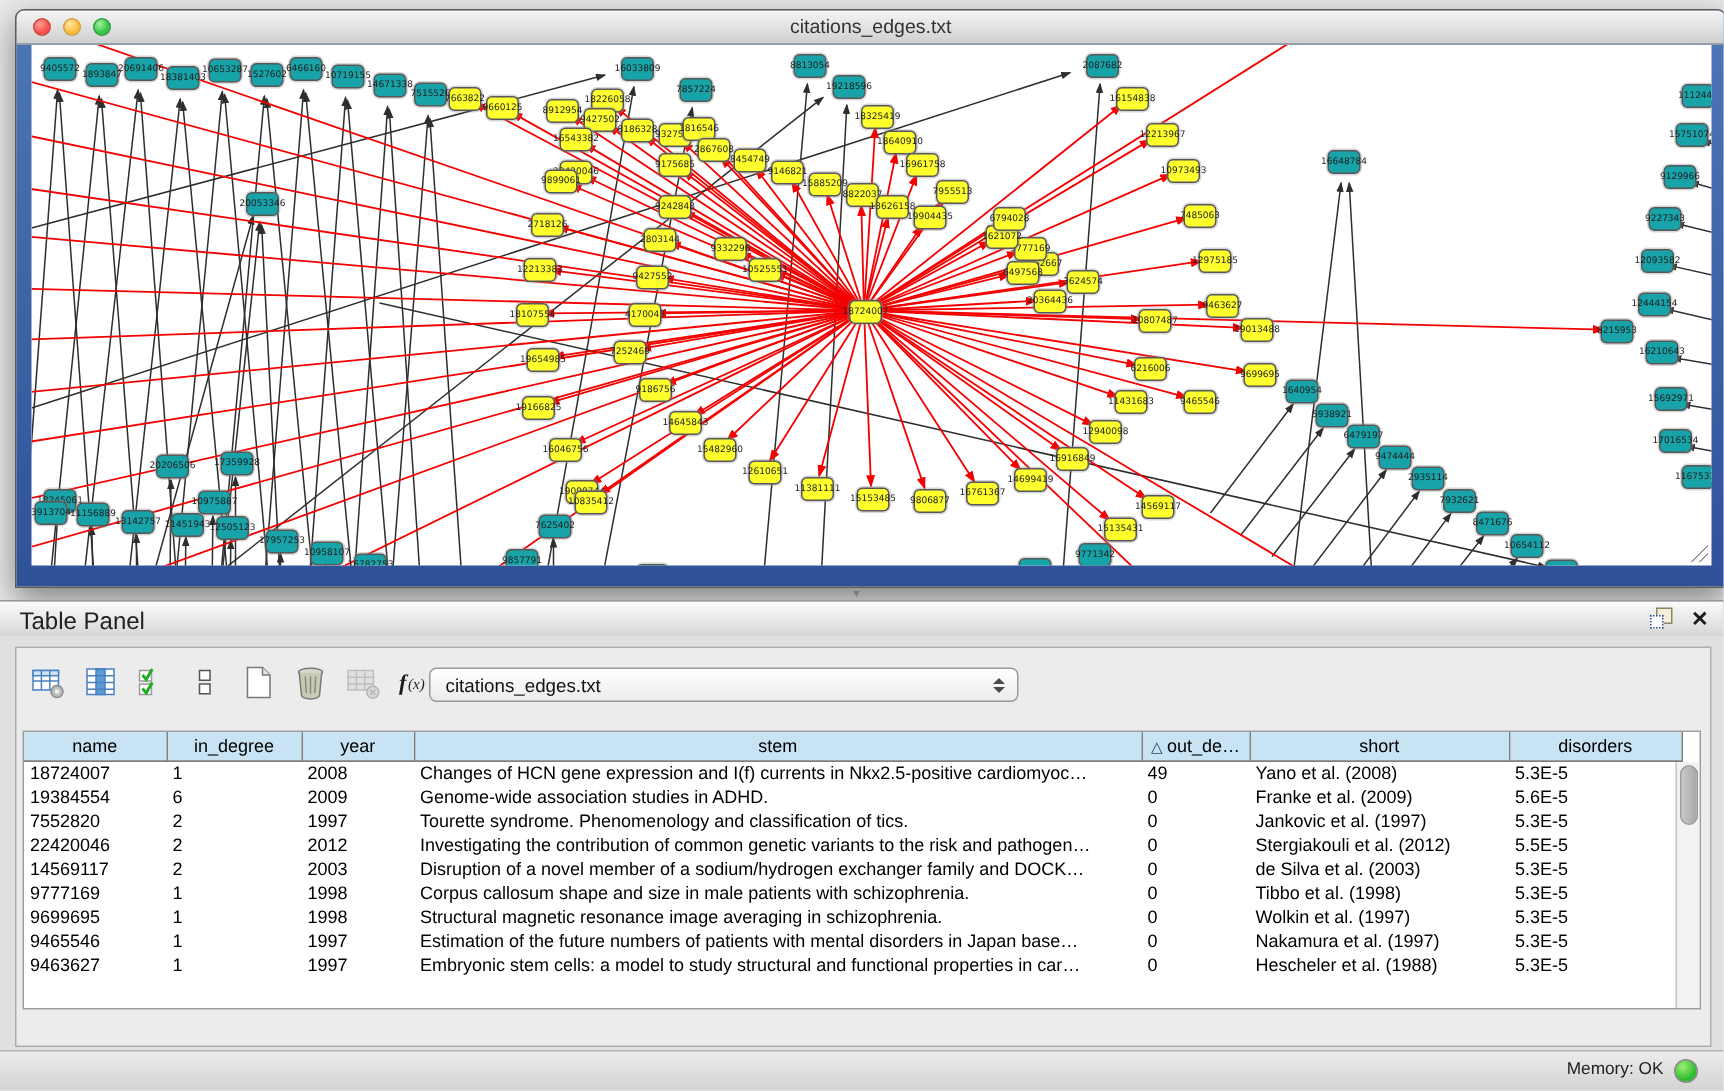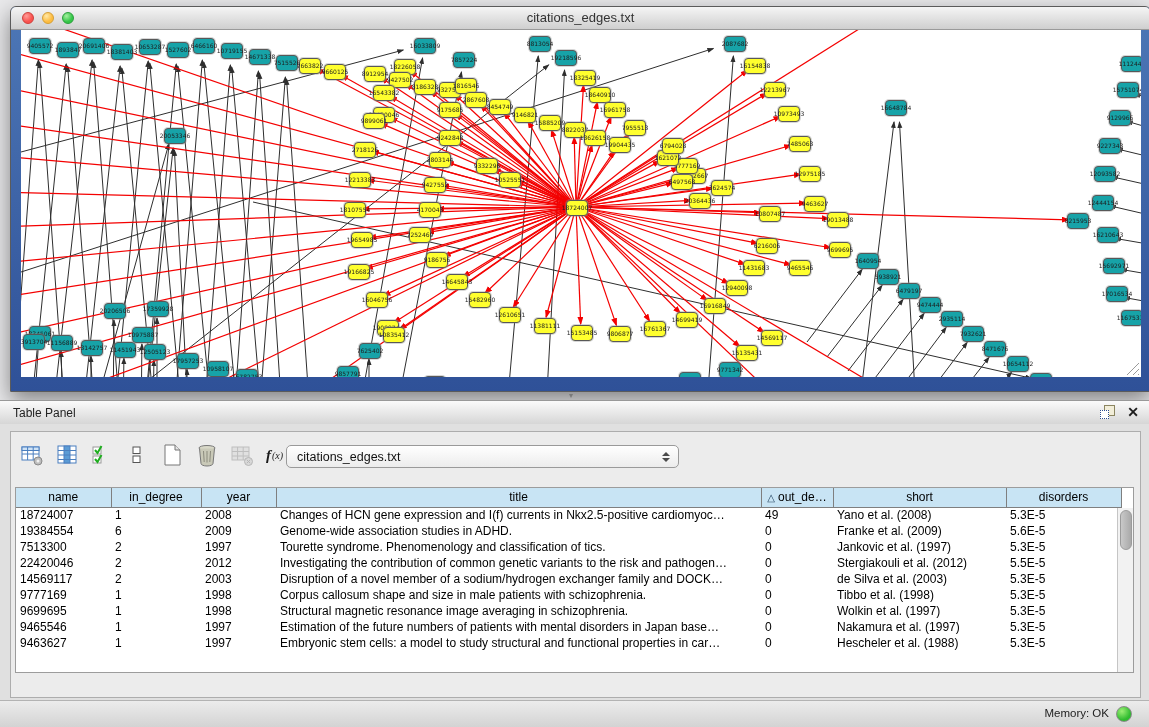--- a/index.html
+++ b/index.html
@@ -40,21 +40,21 @@
         clip-path:polygon(100% 0,100% 100%,0 100%);}
 
   
   .splitter{position:absolute;left:0;top:390px;width:1149px;height:10px;}
   .splitter .dimple{position:absolute;left:569px;top:1px;color:#7a7a7a;font-size:8px;}
 
   
   .tp-header{position:absolute;left:0;top:400px;width:1149px;height:23px;
         background:linear-gradient(#fbfbfb,#d6d6d6);
         border-top:1px solid #999;border-bottom:1px solid #adadad;}
-  .tp-title{position:absolute;left:13px;top:5px;font-size:12px;color:#222;}
+  .tp-title{position:absolute;left:13px;top:5px;font-size:16px;color:#222;}
   .tp-actions{position:absolute;right:10px;top:3px;display:flex;gap:12px;align-items:center;}
   .tp-float{width:16px;height:16px;position:relative;}
   .tp-float .sq1{position:absolute;left:5px;top:1px;width:9px;height:9px;border:1px solid #8b8560;background:#f2eed9;}
   .tp-float .sq2{position:absolute;left:1px;top:6px;width:7px;height:7px;border:1px dotted #2d4d8e;background:#fff;}
   .tp-close{font-size:14px;font-weight:bold;color:#1c1c1c;line-height:16px;}
 
   .tp-body{position:absolute;left:0;top:424px;width:1149px;height:277px;background:#e0e0e0;}
   .tp-inner{position:absolute;left:10px;top:7px;right:8px;bottom:3px;
         background:#ececec;border:1px solid #adadad;}
 
@@ -759,21 +759,21 @@
             <col style="width: 485px;">
             <col style="width: 72px;">
             <col style="width: 173px;">
             <col style="width: 115px;">
           </colgroup>
         <thead>
             <tr id="dt-head">
               <th>name</th>
               <th>in_degree</th>
               <th>year</th>
-              <th>title</th>
+              <th>stem</th>
               <th><span class="tri">△</span>out_de…</th>
               <th>short</th>
               <th>disorders</th>
             </tr>
           </thead>
         <tbody id="dt-body">
             <tr>
               <td>18724007</td>
               <td>1</td>
               <td>2008</td>
@@ -785,21 +785,21 @@
             <tr>
               <td>19384554</td>
               <td>6</td>
               <td>2009</td>
               <td>Genome-wide association studies in ADHD.</td>
               <td>0</td>
               <td>Franke et al. (2009)</td>
               <td>5.6E-5</td>
             </tr>
             <tr>
-              <td>7513300</td>
+              <td>7552820</td>
               <td>2</td>
               <td>1997</td>
               <td>Tourette syndrome. Phenomenology and classification of tics.</td>
               <td>0</td>
               <td>Jankovic et al. (1997)</td>
               <td>5.3E-5</td>
             </tr>
             <tr>
               <td>22420046</td>
               <td>2</td>

